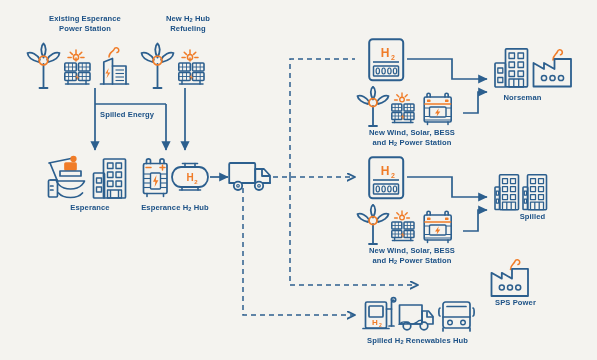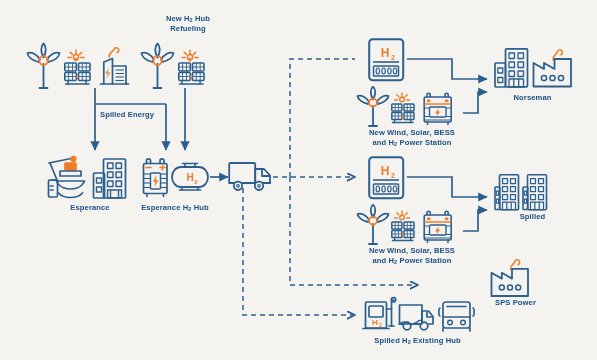--- a/index.html
+++ b/index.html
@@ -61,20 +61,24 @@
     </g>
 
     <g stroke="#2c5f8e" stroke-width="1.7" fill="none">
       <path d="M407,59 L452,59 L452,79 L487,79" marker-end="url(#ahf)"></path>
       <path d="M463,113 L478,113 L478,92 L487,92" marker-end="url(#ahf)"></path>
       <path d="M407,177 L452,177 L452,197 L487,197" marker-end="url(#ahf)"></path>
       <path d="M463,231 L478,231 L478,210 L487,210" marker-end="url(#ahf)"></path>
     </g>
   </svg>
 
+  <div class="lbl" style="left:25px;top:14px;width:120px;">
+    <span>Existing Esperance</span><br>
+    <span>Power Station</span>
+  </div>
 
   <div class="lbl" style="left:133px;top:14px;width:110px;">
     <span>New H</span><sub>2</sub><span> Hub</span><br>
     <span>Refueling</span>
   </div>
 
   <div class="lbl" style="left:100px;top:110px;width:90px;text-align:left;">
     <span>Spilled Energy</span>
   </div>
 
@@ -89,34 +93,34 @@
   <div class="lbl" style="left:352px;top:128px;width:120px;">
     <span>New Wind, Solar, BESS</span><br>
     <span>and H</span><sub>2</sub><span> Power Station</span>
   </div>
 
   <div class="lbl" style="left:352px;top:246px;width:120px;">
     <span>New Wind, Solar, BESS</span><br>
     <span>and H</span><sub>2</sub><span> Power Station</span>
   </div>
 
-  <div class="lbl" style="left:490px;top:93px;width:85px;">
+  <div class="lbl" style="left:480px;top:93px;width:85px;">
     <span>Norseman</span>
   </div>
 
   <div class="lbl" style="left:490px;top:212px;width:85px;">
     <span>Spilled</span>
   </div>
 
   <div class="lbl" style="left:478px;top:298px;width:75px;">
     <span>SPS Power</span>
   </div>
 
   <div class="lbl" style="left:355px;top:336px;width:125px;">
-    <span>Spilled H</span><sub>2</sub><span> Existing Hub</span>
+    <span>Spilled H</span><sub>2</sub><span> Renewables Hub</span>
   </div>
 
   <div class="icon" style="left:26px;top:42px;">
     <svg width="115" height="48" viewBox="0 0 115 48">
       <g fill="none" stroke="#2c5f8e" stroke-width="1.8" stroke-linejoin="round" stroke-linecap="round">
         <path d="M17.5,22 L17.5,46"></path>
         <path d="M13.5,46 L21.5,46"></path>
         <path d="M17.5,15.5 C14.5,10 14.5,4 17.5,1.5 C20.5,4 20.5,10 17.5,15.5 Z"></path>
         <path d="M12.5,20 C6.5,18.5 2,15 1.5,11 C5.5,9.5 11,12.5 13.8,17.5 Z"></path>
         <path d="M22.5,20 C28.5,18.5 33,15 33.5,11 C29.5,9.5 24,12.5 21.2,17.5 Z"></path>

